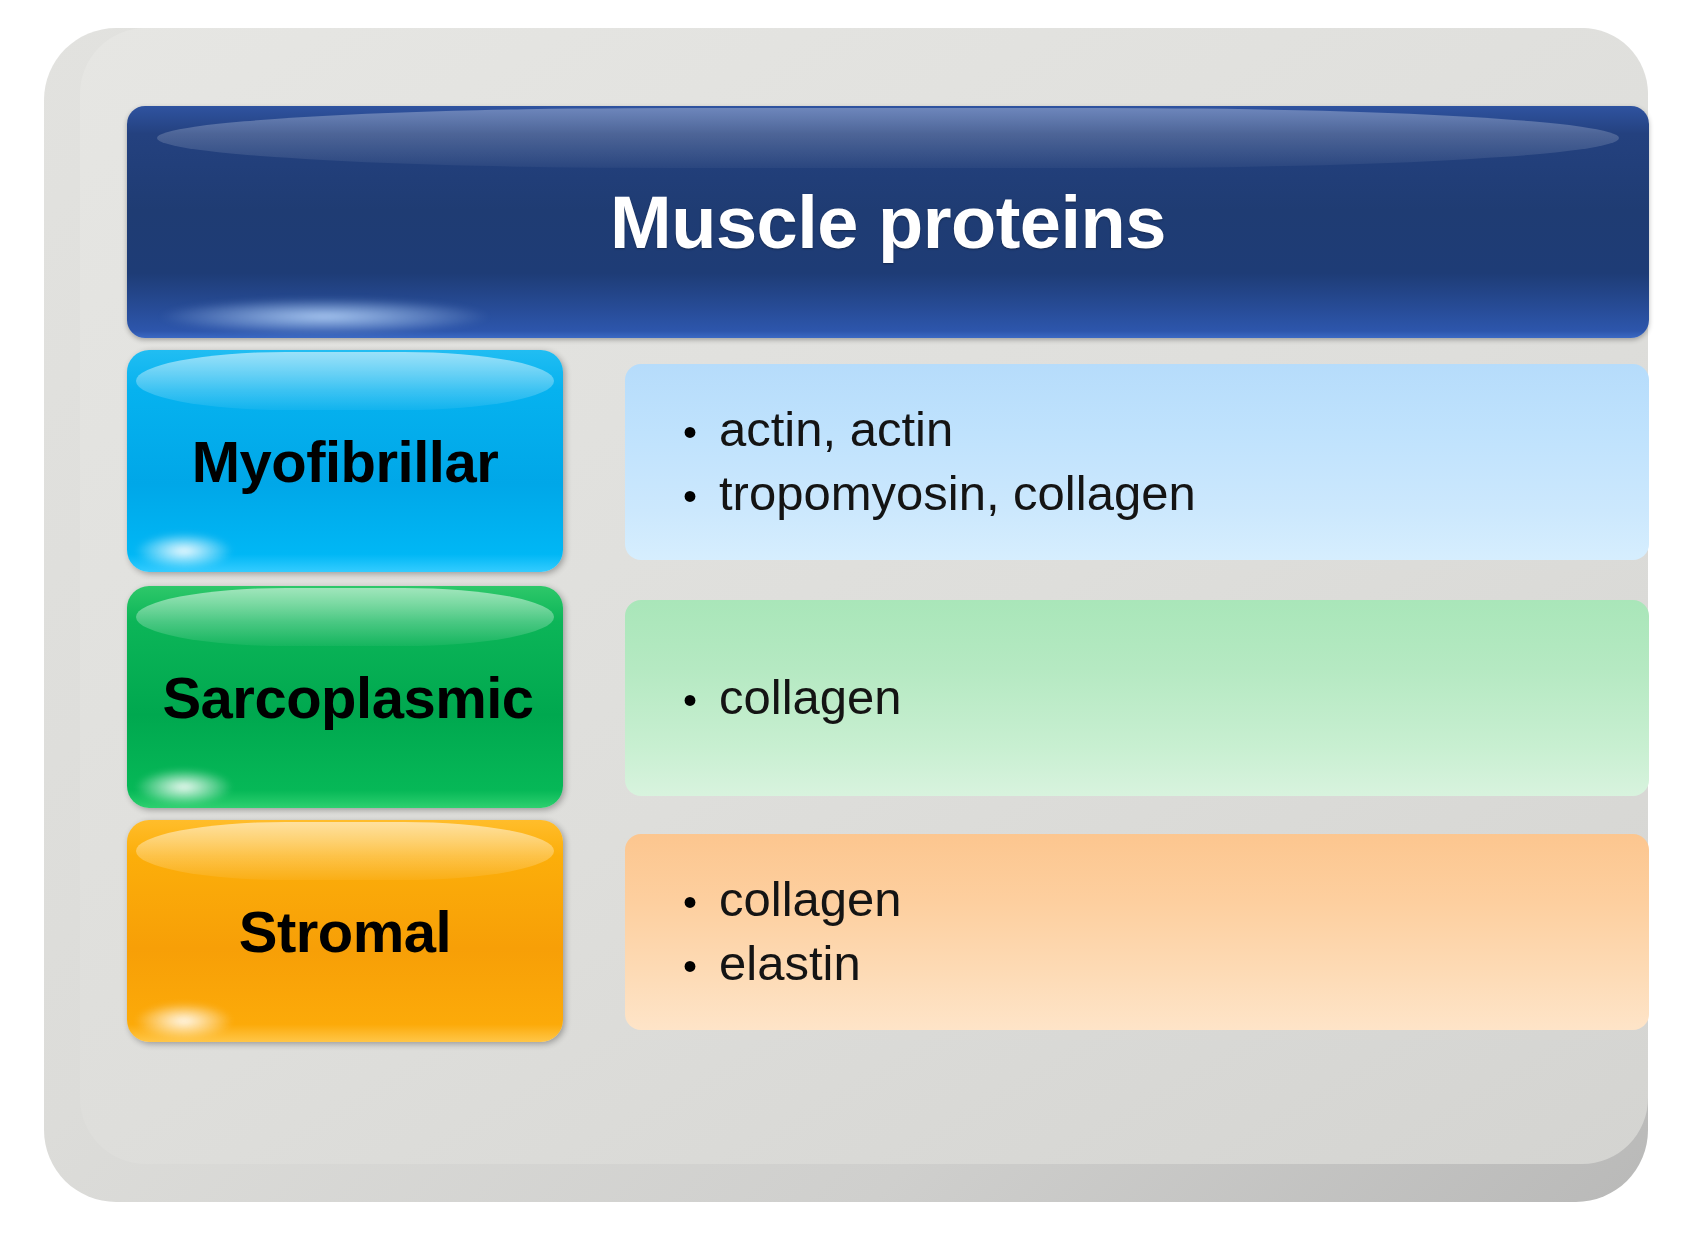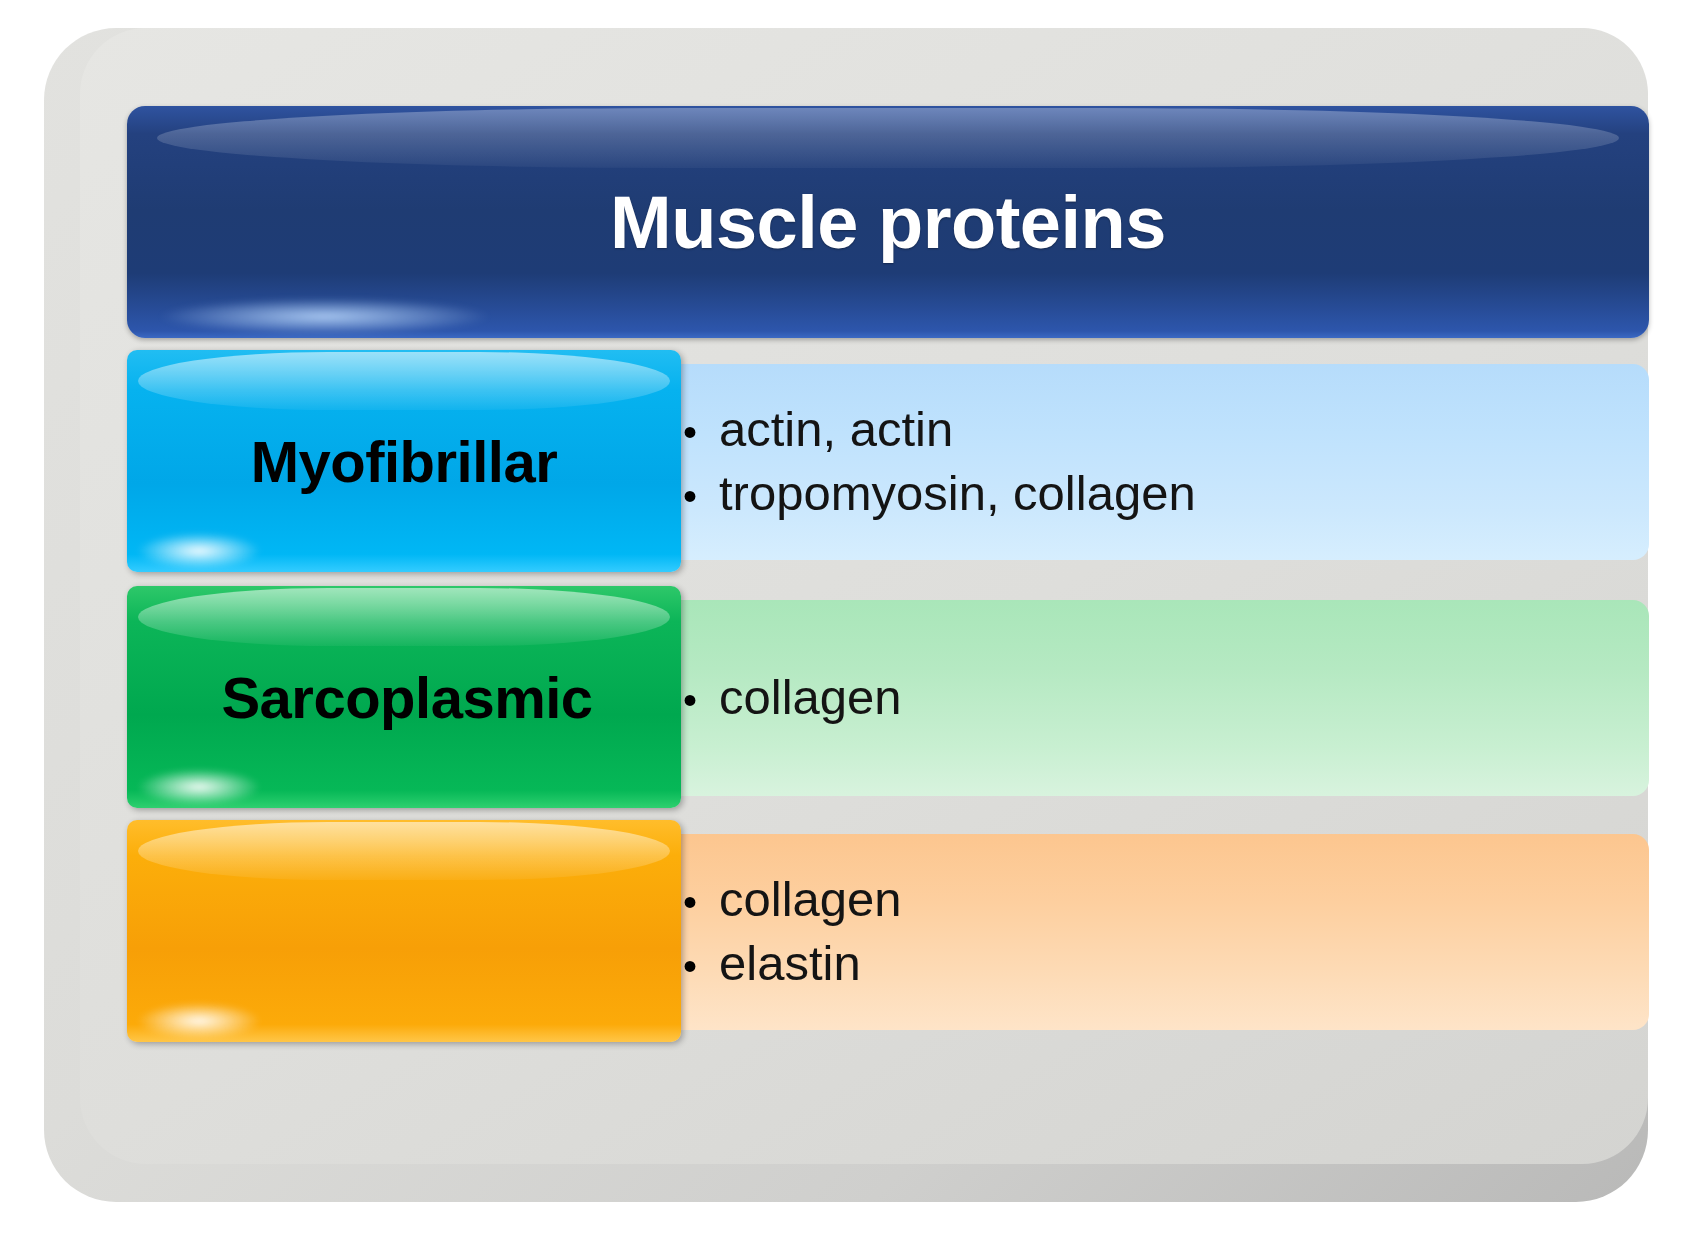--- a/index.html
+++ b/index.html
@@ -99,23 +99,23 @@
   }
   #row-0 { top: 322px; }
   #row-1 { top: 558px; }
   #row-2 { top: 792px; }
 
   
   .label-box {
     position: absolute;
     left: 0;
     top: 0;
-    width: 554px;
+    width: 436px;
     height: 222px;
-    border-radius: 10px;
+    border-radius: 22px;
     z-index: 4;
     box-shadow: 2px 2px 6px rgba(0,0,0,0.30);
     display: flex;
     align-items: center;
     justify-content: center;
     overflow: hidden;
   }
   .label-text {
     position: relative;
     z-index: 3;
@@ -236,17 +236,18 @@
           <span>collagen</span>
         </div>
         <div class="bullet-line">
           <span class="bullet-dot">•</span>
           <span>elastin</span>
         </div>
       </div>
       <div class="box label-box" id="label-box-2">
         <div class="gloss-top"></div>
         <div class="gloss-bottom-left"></div>
+        <div class="label-text">Stromal</div>
       </div>
     </div>
 
   </div>
 </div>
 
 </body></html>

